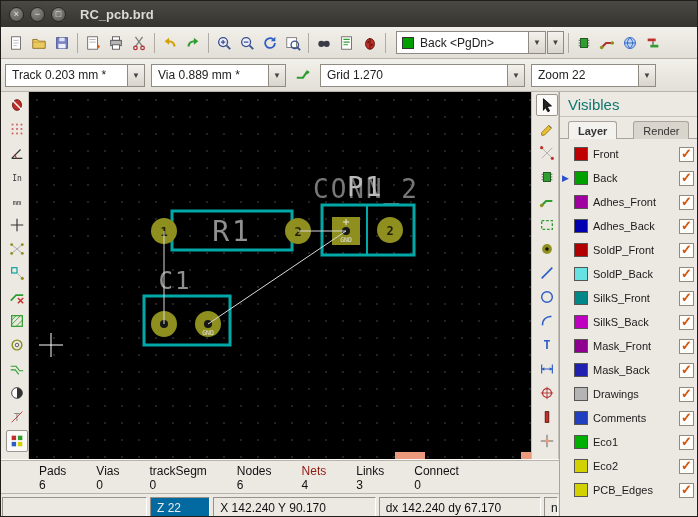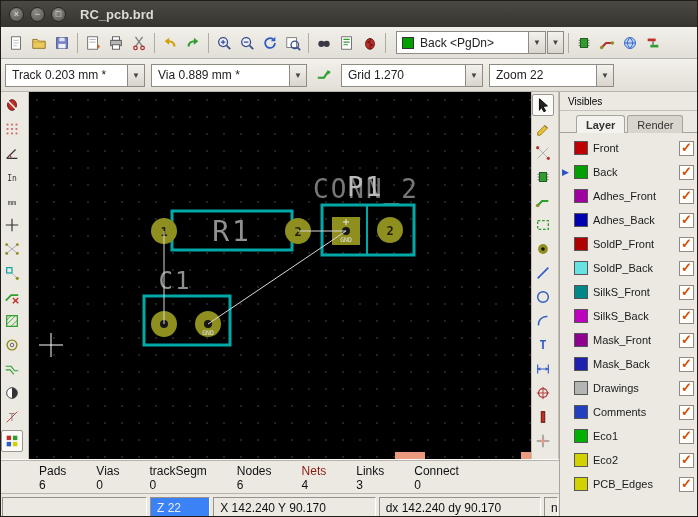--- a/index.html
+++ b/index.html
@@ -21,48 +21,48 @@
   .combo { display:flex; align-items:center; height:23px; background:#fff; border:1px solid #8f8b83; font-size:12px; color:#222; }
   .combo-text { padding:0 6px; white-space:nowrap; overflow:hidden; flex:1; }
   .arrow-btn { width:17px; height:100%; background:linear-gradient(#f4f2ee,#d9d5cd); border-left:1px solid #8f8b83; display:flex; align-items:center; justify-content:center; font-size:8px; color:#444; }
   .layer-combo { width:150px; margin-left:6px; }
   .lswatch { width:12px; height:12px; margin-left:5px; border:1px solid #333; flex:0 0 auto; }
 
   
   .body { display:flex; flex:1; min-height:0; }
   .left-col { width:558px; display:flex; flex-direction:column; flex:0 0 auto; }
   .work-row { display:flex; height:367px; flex:0 0 auto; }
-  .vtoolbar { width:28px; background:#ece9e3; display:flex; flex-direction:column; align-items:flex-start; padding-top:2px; gap:2px; flex:0 0 auto; }
+  .vtoolbar { width:28px; background:#ece9e3; display:flex; flex-direction:column; align-items:flex-end; padding-top:2px; gap:2px; flex:0 0 auto; }
   .vtoolbar.leftbar { border-right:1px solid #c4c0b8; }
   .vtoolbar.rightbar { border-left:1px solid #c4c0b8; border-right:1px solid #c4c0b8; }
   .pressed { background:#fbfaf8; border:1px solid #9a968e; border-radius:2px; }
   .canvas-wrap { width:502px; height:367px; background:#000; position:relative; flex:0 0 auto; }
 
   
   .visibles { width:140px; background:#ece9e3; border-left:1px solid #a8a49c; display:flex; flex-direction:column; flex:0 0 auto; }
-  .vis-title { font-size:10px; color:#000000; padding:4px 8px 3px; border-bottom:1px solid #c6c2ba; }
-  .vis-tabs { display:flex; padding:3px 16px 0; gap:2px; border-bottom:1px solid #a8a49c;align-items:flex-end; }
+  .vis-title { font-size:15px; color:#0f766e; padding:4px 8px 3px; border-bottom:1px solid #c6c2ba; }
+  .vis-tabs { display:flex; padding:3px 8px 0; gap:16px; border-bottom:1px solid #a8a49c;align-items:flex-end; }
   .tab { font-size:11px; padding:3px 9px 2px; border:1px solid #a8a49c; border-bottom:none; background:#d9d5cd; color:#333; border-radius:3px 3px 0 0; position:relative; top:1px; }
   .tab.active { background:#f4f2ee; font-weight:bold; }
   .layer-list { flex:1; padding:3px 2px; overflow:hidden; }
   .layer-row { display:flex; align-items:center; height:24px; padding:0 3px 0 12px; position:relative; }
   .act-arrow { position:absolute; left:0px; font-size:9px; color:#2a52c8; }
   .swatch { width:14px; height:14px; border:1px solid #555; flex:0 0 auto; }
   .lname { font-size:11px; color:#1b1b1b; margin-left:5px; flex:1; white-space:nowrap; overflow:hidden; }
   .cb { width:15px; height:15px; background:#fdfdfb; border:1px solid #8f8b83; display:flex; align-items:center; justify-content:center; flex:0 0 auto; }
   .chk { color:#d4500a; font-size:13px; font-weight:bold; line-height:1; position:relative; top:-1px; }
 
   
   .statsbar { height:34px; background:#ece9e3; border-top:1px solid #fbfaf8; box-shadow:inset 0 1px 0 #b8b4ab; display:flex; padding:3px 0 0 38px; gap:30px; flex:0 0 auto;align-items:center; }
   .stat { display:flex; flex-direction:column; line-height:14px; }
   .stat-label { font-size:12px; color:#111; }
   .stat-value { font-size:12px; color:#111; }
   .posbar { height:28px; background:#ece9e3; border-top:1px solid #b8b4ab; display:flex; align-items:center; padding:2px 1px; gap:3px; flex:0 0 auto; }
   .pcell { height:22px; border:1px solid; border-color:#96928a #ffffff #ffffff #96928a; font-size:12px; color:#111; display:flex; align-items:center; padding:0 6px; white-space:nowrap; overflow:hidden; }
-  .pcell.dark { background:#3b82f6; color:#ececec; }
+  .pcell.dark { background:#0369a1; color:#ececec; }
 
   svg text { font-family:"DejaVu Sans Mono", monospace; }
 </style>
 </head>
 <body>
 
 <div class="window">
 
   <div class="titlebar">
     <div class="winbtns">
@@ -175,29 +175,29 @@
         <rect x="6" y="11" width="9" height="3" fill="#2f9e2f"></rect>
         <path d="M9 7v4" stroke="#555" stroke-width="1.4"></path>
       </svg>
   </div>
 
   <div class="toolbar tb2">
     <div class="combo" style="width:140px">
       <span class="combo-text">Track 0.203 mm *</span>
       <span class="arrow-btn">▼</span>
     </div>
-    <div class="combo" style="width:156px">
+    <div class="combo" style="width:135px">
       <span class="combo-text">Via 0.889 mm *</span>
       <span class="arrow-btn">▼</span>
     </div>
     <svg class="tbico" viewBox="0 0 18 18">
         <path d="M2 12h7l4-6h3" fill="none" stroke="#2f9e2f" stroke-width="2.2"></path>
         <path d="M13 3l3 3-3 3z" fill="#2f9e2f"></path>
       </svg>
-    <div class="combo" style="width:142px">
+    <div class="combo" style="width:205px">
       <span class="combo-text">Grid 1.270</span>
       <span class="arrow-btn">▼</span>
     </div>
     <div class="combo" style="width:125px">
       <span class="combo-text">Zoom 22</span>
       <span class="arrow-btn">▼</span>
     </div>
   </div>
 
   <div class="body">
@@ -423,21 +423,21 @@
         <div class="stat">
           <span class="stat-label">Connect</span>
           <span class="stat-value">0</span>
         </div>
       </div>
 
       <div class="posbar">
         <span class="pcell" style="width:150px"></span>
         <span class="pcell dark" style="width:62px">Z 22</span>
         <span class="pcell" style="width:168px">X 142.240 Y 90.170</span>
-        <span class="pcell" style="width:168px">dx 142.240 dy 90.170</span>
+        <span class="pcell" style="width:168px">dx 142.240 dy 67.170</span>
         <span class="pcell" style="flex:1">n</span>
       </div>
     </div>
 
     <div class="visibles">
       <div class="vis-title">Visibles</div>
       <div class="vis-tabs">
         <span class="tab active">Layer</span>
         <span class="tab">Render</span>
       </div>

